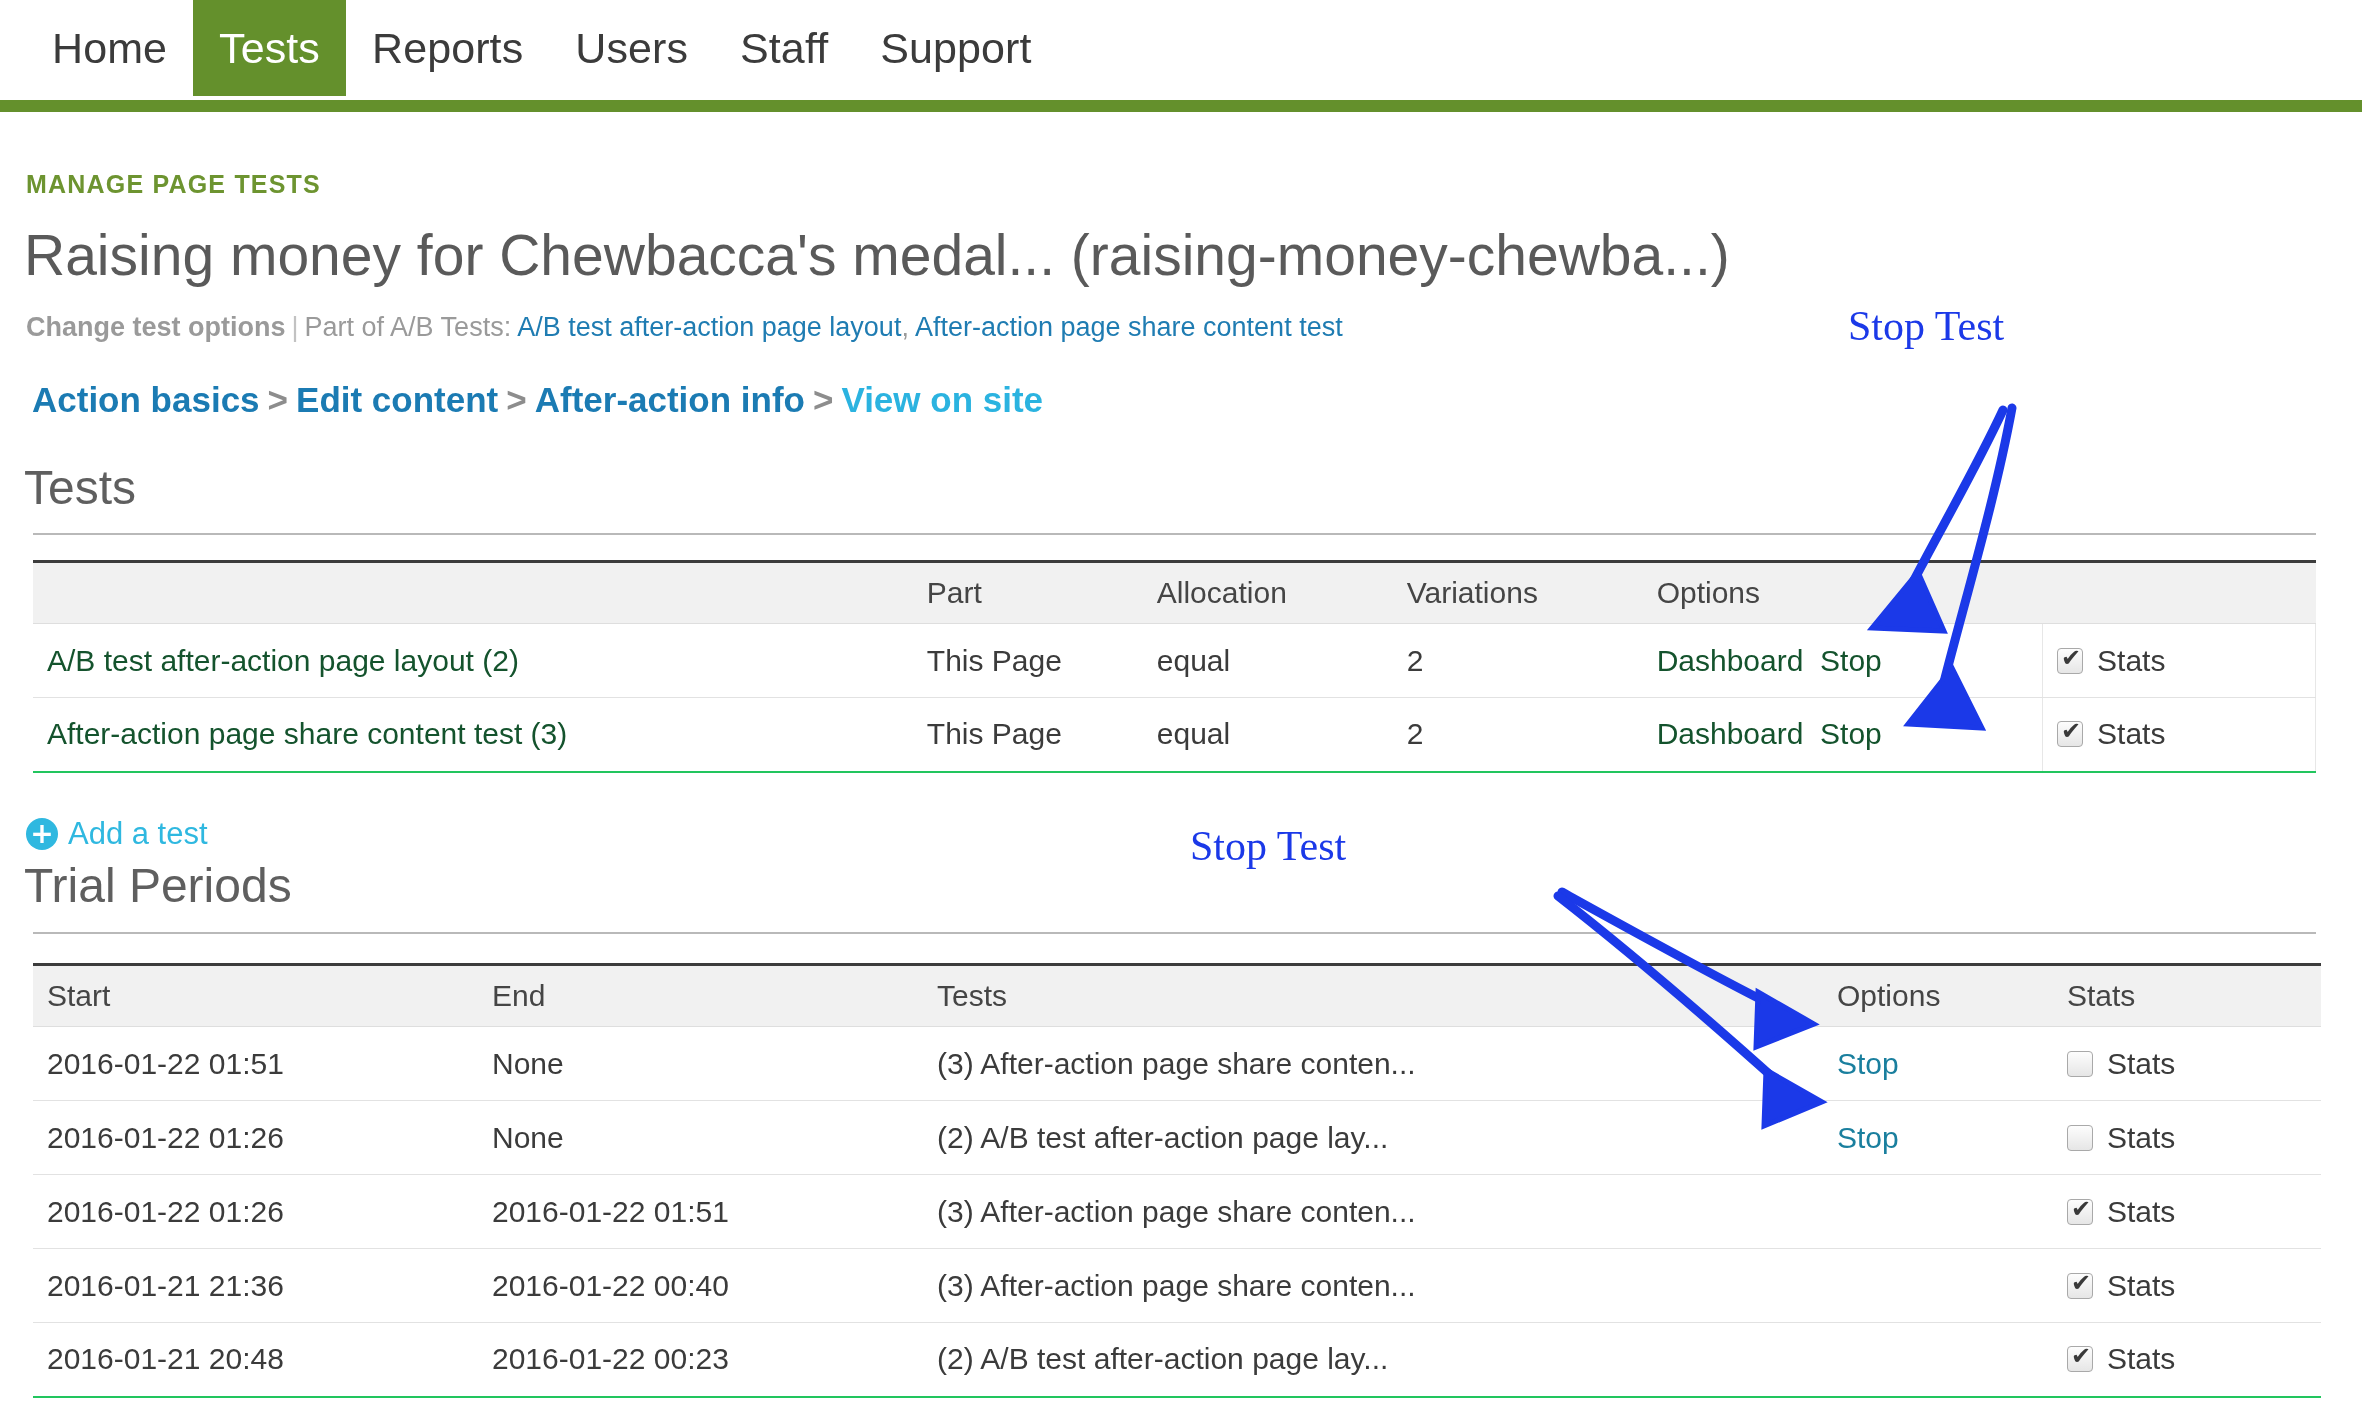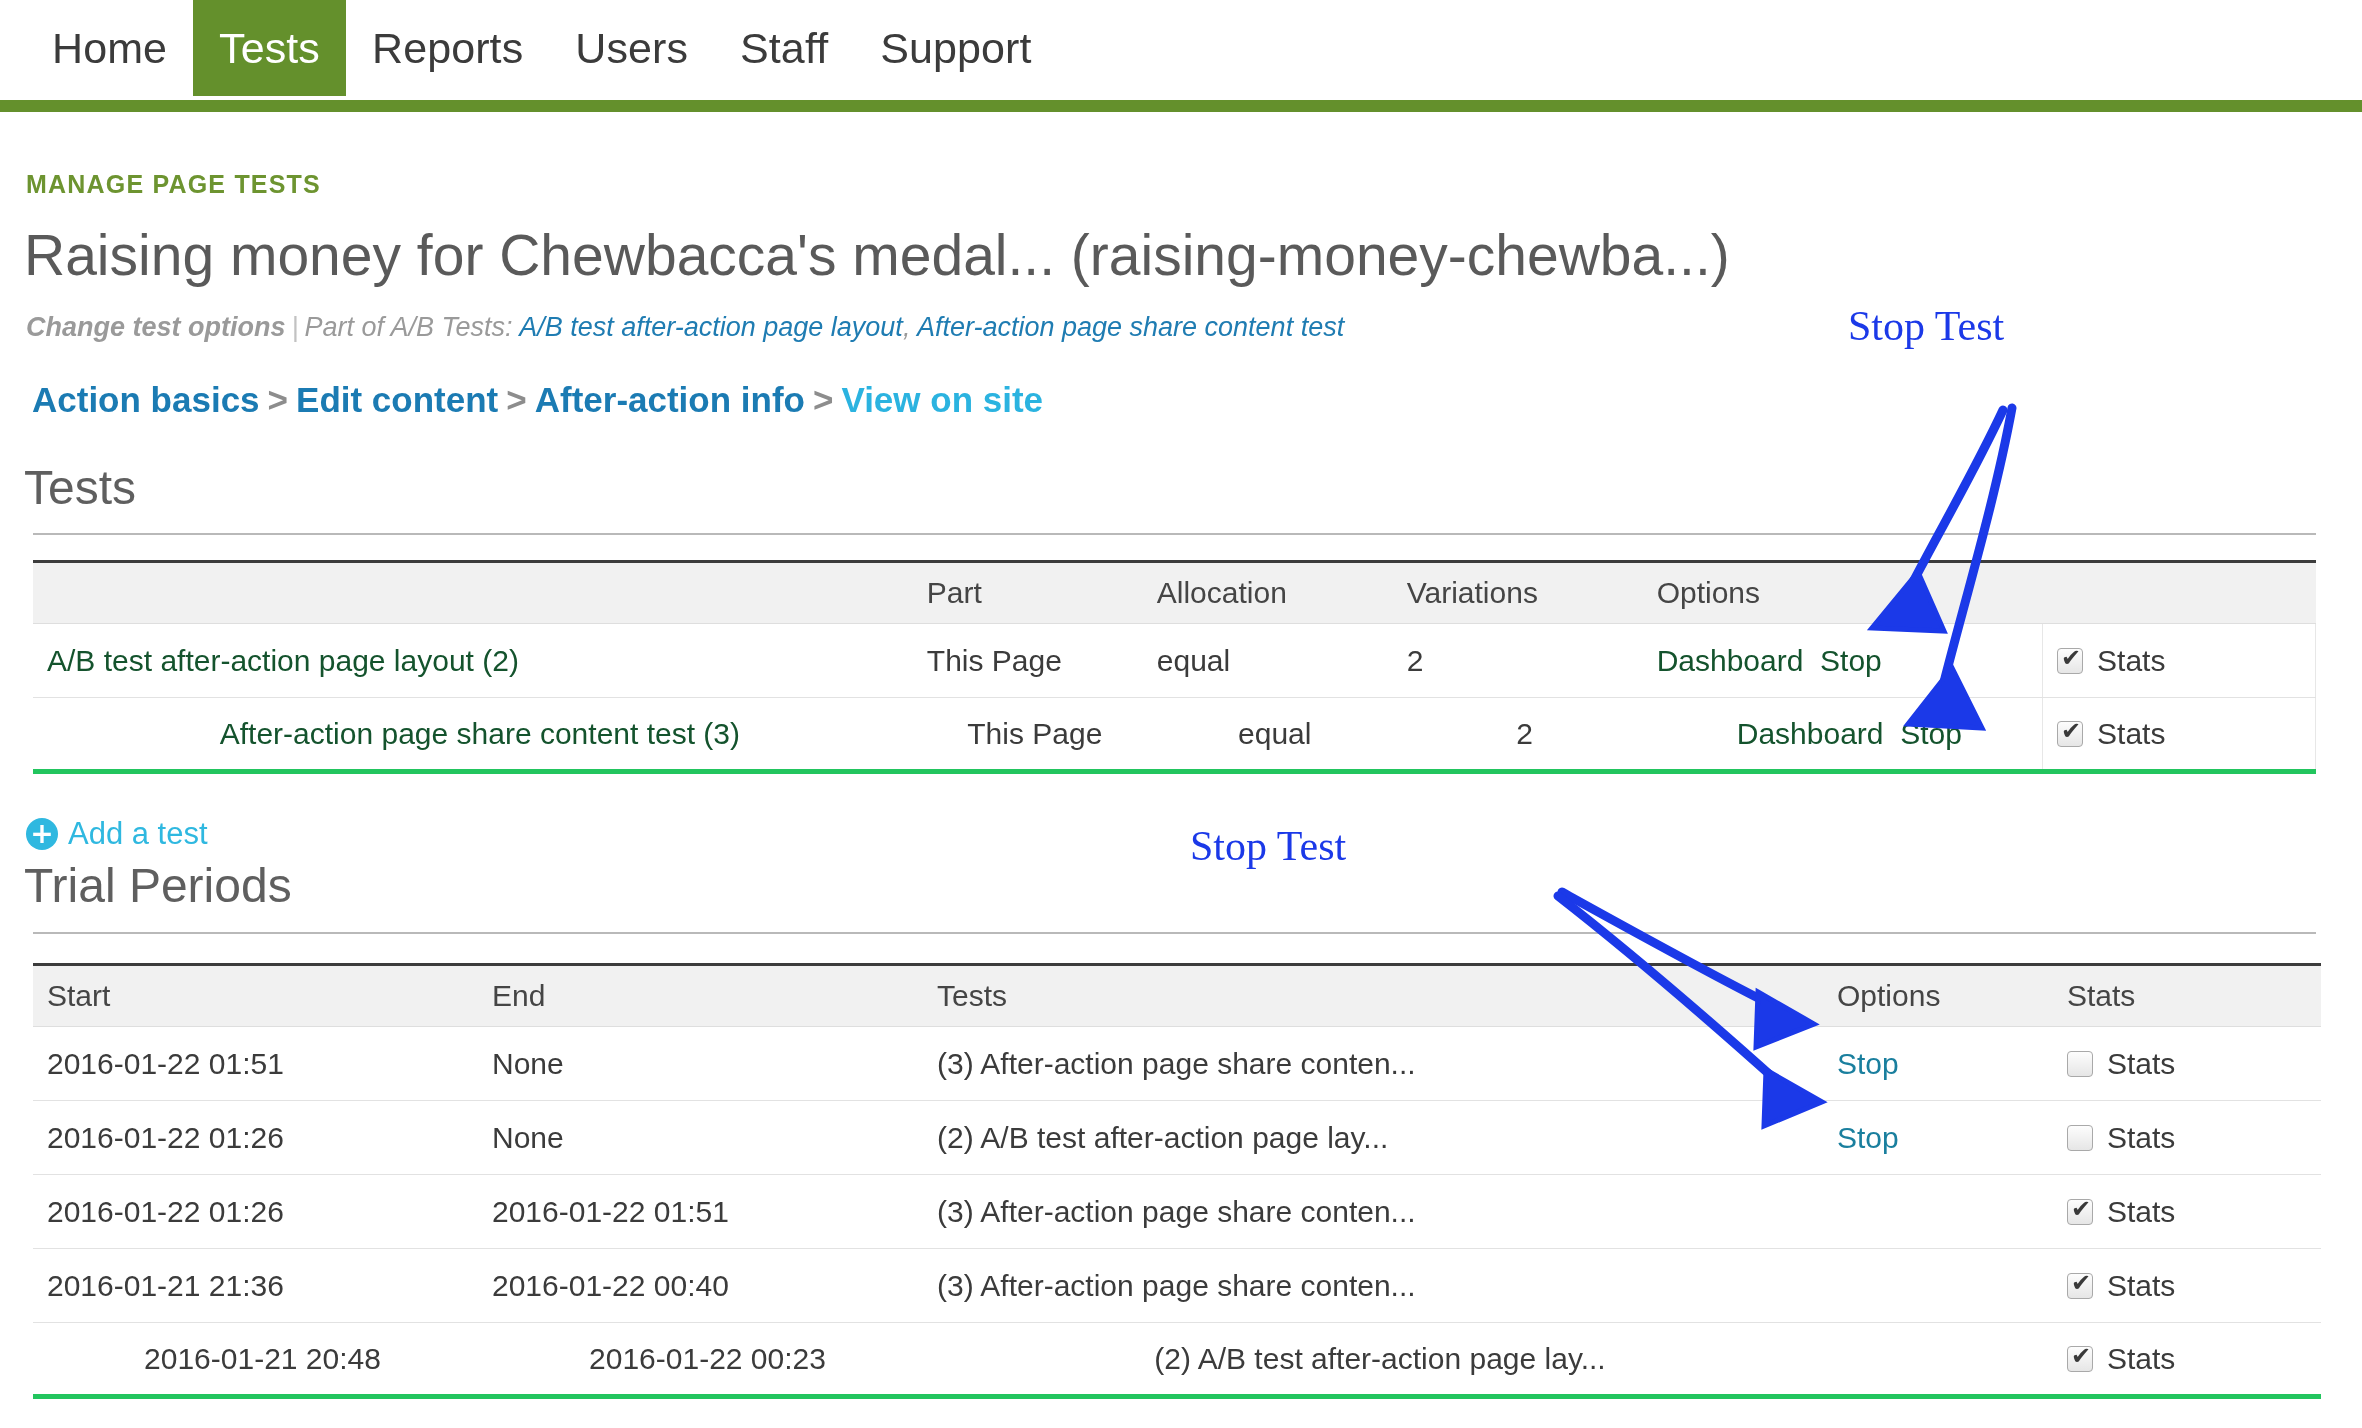--- a/index.html
+++ b/index.html
@@ -37,21 +37,21 @@
     font-size:25px; font-weight:bold; color:#6d9430;
     letter-spacing:1.2px;
   }
   #pagetitle {
     position:absolute; left:24px; top:222px;
     font-size:57px; font-weight:300; color:#5a5a5a;
     white-space:nowrap;
   }
   #subline {
     position:absolute; left:26px; top:312px;
-    font-size:27px; white-space:nowrap;font-style:italic;
+    font-size:27px; white-space:nowrap;
   }
   #subline .muted-strong { color:#9a9a9a; font-weight:bold; }
   #subline .sep { color:#c2c2c2; padding:0 6px; }
   #subline .muted { color:#9a9a9a; }
   #subline a { color:#1f7cb2; text-decoration:none; }
 
   #breadcrumb {
     position:absolute; left:24px; top:380px;
     font-size:35px; font-weight:bold; white-space:nowrap;margin-left:8px;
   }
@@ -89,21 +89,21 @@
   }
   table.grid tbody td {
     height:74px;
     border-bottom:1px solid #e2e2e2;
     border-top:1px solid #eeeeee;
     padding: 0 0 0 14px;
     vertical-align:middle;
     color:#3b3b3b;
     white-space:nowrap;
   }
-  table.grid tbody tr:last-child td { border-bottom:5px solid #22c55e;text-align:center; }
+  table.grid tbody tr:last-child td { border-bottom:2px solid #22c55e; }
   table.grid a { color:#14532d; text-decoration:none; }
   table.grid a.teal { color:#1a7f9e; }
   .side-b { border-left:1px solid #e7e7e7; border-right:1px solid #e7e7e7; }
 
   
   .cbwrap { display:flex; align-items:center; gap:14px; }
   .cbox {
     width:26px; height:26px; flex:0 0 26px;
     border:1px solid #a9a9a9; border-radius:4px;
     background: linear-gradient(#fdfdfd,#e6e6e6);

